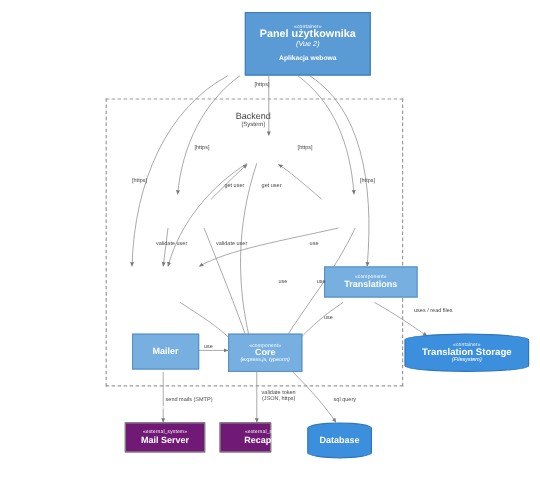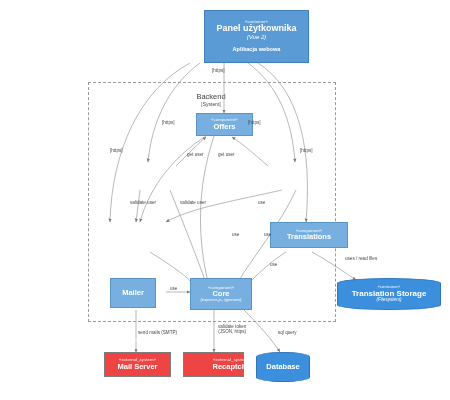--- a/index.html
+++ b/index.html
@@ -54,21 +54,21 @@
   .comp {
     background: #5b9bd5;
     border: 1px solid #3f7fba;
   }
   .comp.light {
     background: #77b0e0;
     border: 1px solid #5a93c6;
   }
   
   .ext {
-    background: #ef4444;
+    background: #701a75;
     border: 1px solid #7d7d7d;
   }
   
   .cyl {
     background: #3b8fdd;
     border: 1px solid #2f76bb;
     border-radius: 50% / 16%;
   }
   .boundary {
     position: absolute;
@@ -157,34 +157,30 @@
     </g>
   </svg>
 
   <div class="node comp" style="left:172px; top:10px; width:105px; height:53px;margin-left:32px;">
     <div class="stereo">«container»</div>
     <div class="title" style="font-size:9px;">Panel użytkownika</div>
     <div class="sub" style="font-size:6px;">(Vue 2)</div>
     <div class="title" style="font-size:5.6px; margin-top:7px;">Aplikacja webowa</div>
   </div>
 
-  <div class="node comp light" style="left:196px; top:113px; width:57px; height:23px;">
-    <div class="stereo">«component»</div>
-    <div class="title" style="font-size:7.5px;">Offers</div>
-  </div>
 
 
 
 
   <div class="node comp light" style="left:270px; top:222px; width:78px; height:26px;">
     <div class="stereo">«component»</div>
     <div class="title" style="font-size:7.5px;">Translations</div>
   </div>
 
-  <div class="node comp light" style="left:110px; top:278px; width:46px; height:30px;gap:41px;">
+  <div class="node comp light" style="left:110px; top:278px; width:56px; height:30px;gap:41px;">
     <div class="stereo">«component»</div>
     <div class="title" style="font-size:7.5px;">Mailer</div>
     <div class="sub" style="font-size:4.6px;">(nodemailer)</div>
   </div>
 
   <div class="node comp light" style="left:190px; top:278px; width:62px; height:32px;">
     <div class="stereo">«component»</div>
     <div class="title" style="font-size:7.5px;">Core</div>
     <div class="sub" style="font-size:4.4px;">(express.js, typeorm)</div>
   </div>
@@ -193,21 +189,21 @@
     <div class="stereo">«container»</div>
     <div class="title" style="font-size:8px;">Translation Storage</div>
     <div class="sub" style="font-size:4.6px;">(Filesystem)</div>
   </div>
 
   <div class="node ext" style="left:104px; top:352px; width:67px; height:25px;">
     <div class="stereo">«external_system»</div>
     <div class="title" style="font-size:7.5px;">Mail Server</div>
   </div>
 
-  <div class="node ext" style="left:183px; top:352px; width:61px; height:25px;padding-left:36px;">
+  <div class="node ext" style="left:183px; top:352px; width:43px; height:25px;padding-left:36px;">
     <div class="stereo">«external_system»</div>
     <div class="title" style="font-size:7.5px;">Recaptcha</div>
   </div>
 
   <div class="node cyl" style="left:256px; top:352px; width:54px; height:30px;gap:42px;">
     <div class="stereo">«container»</div>
     <div class="title" style="font-size:7.5px;">Database</div>
     <div class="sub" style="font-size:4.8px;">(MySql)</div>
   </div>
 

